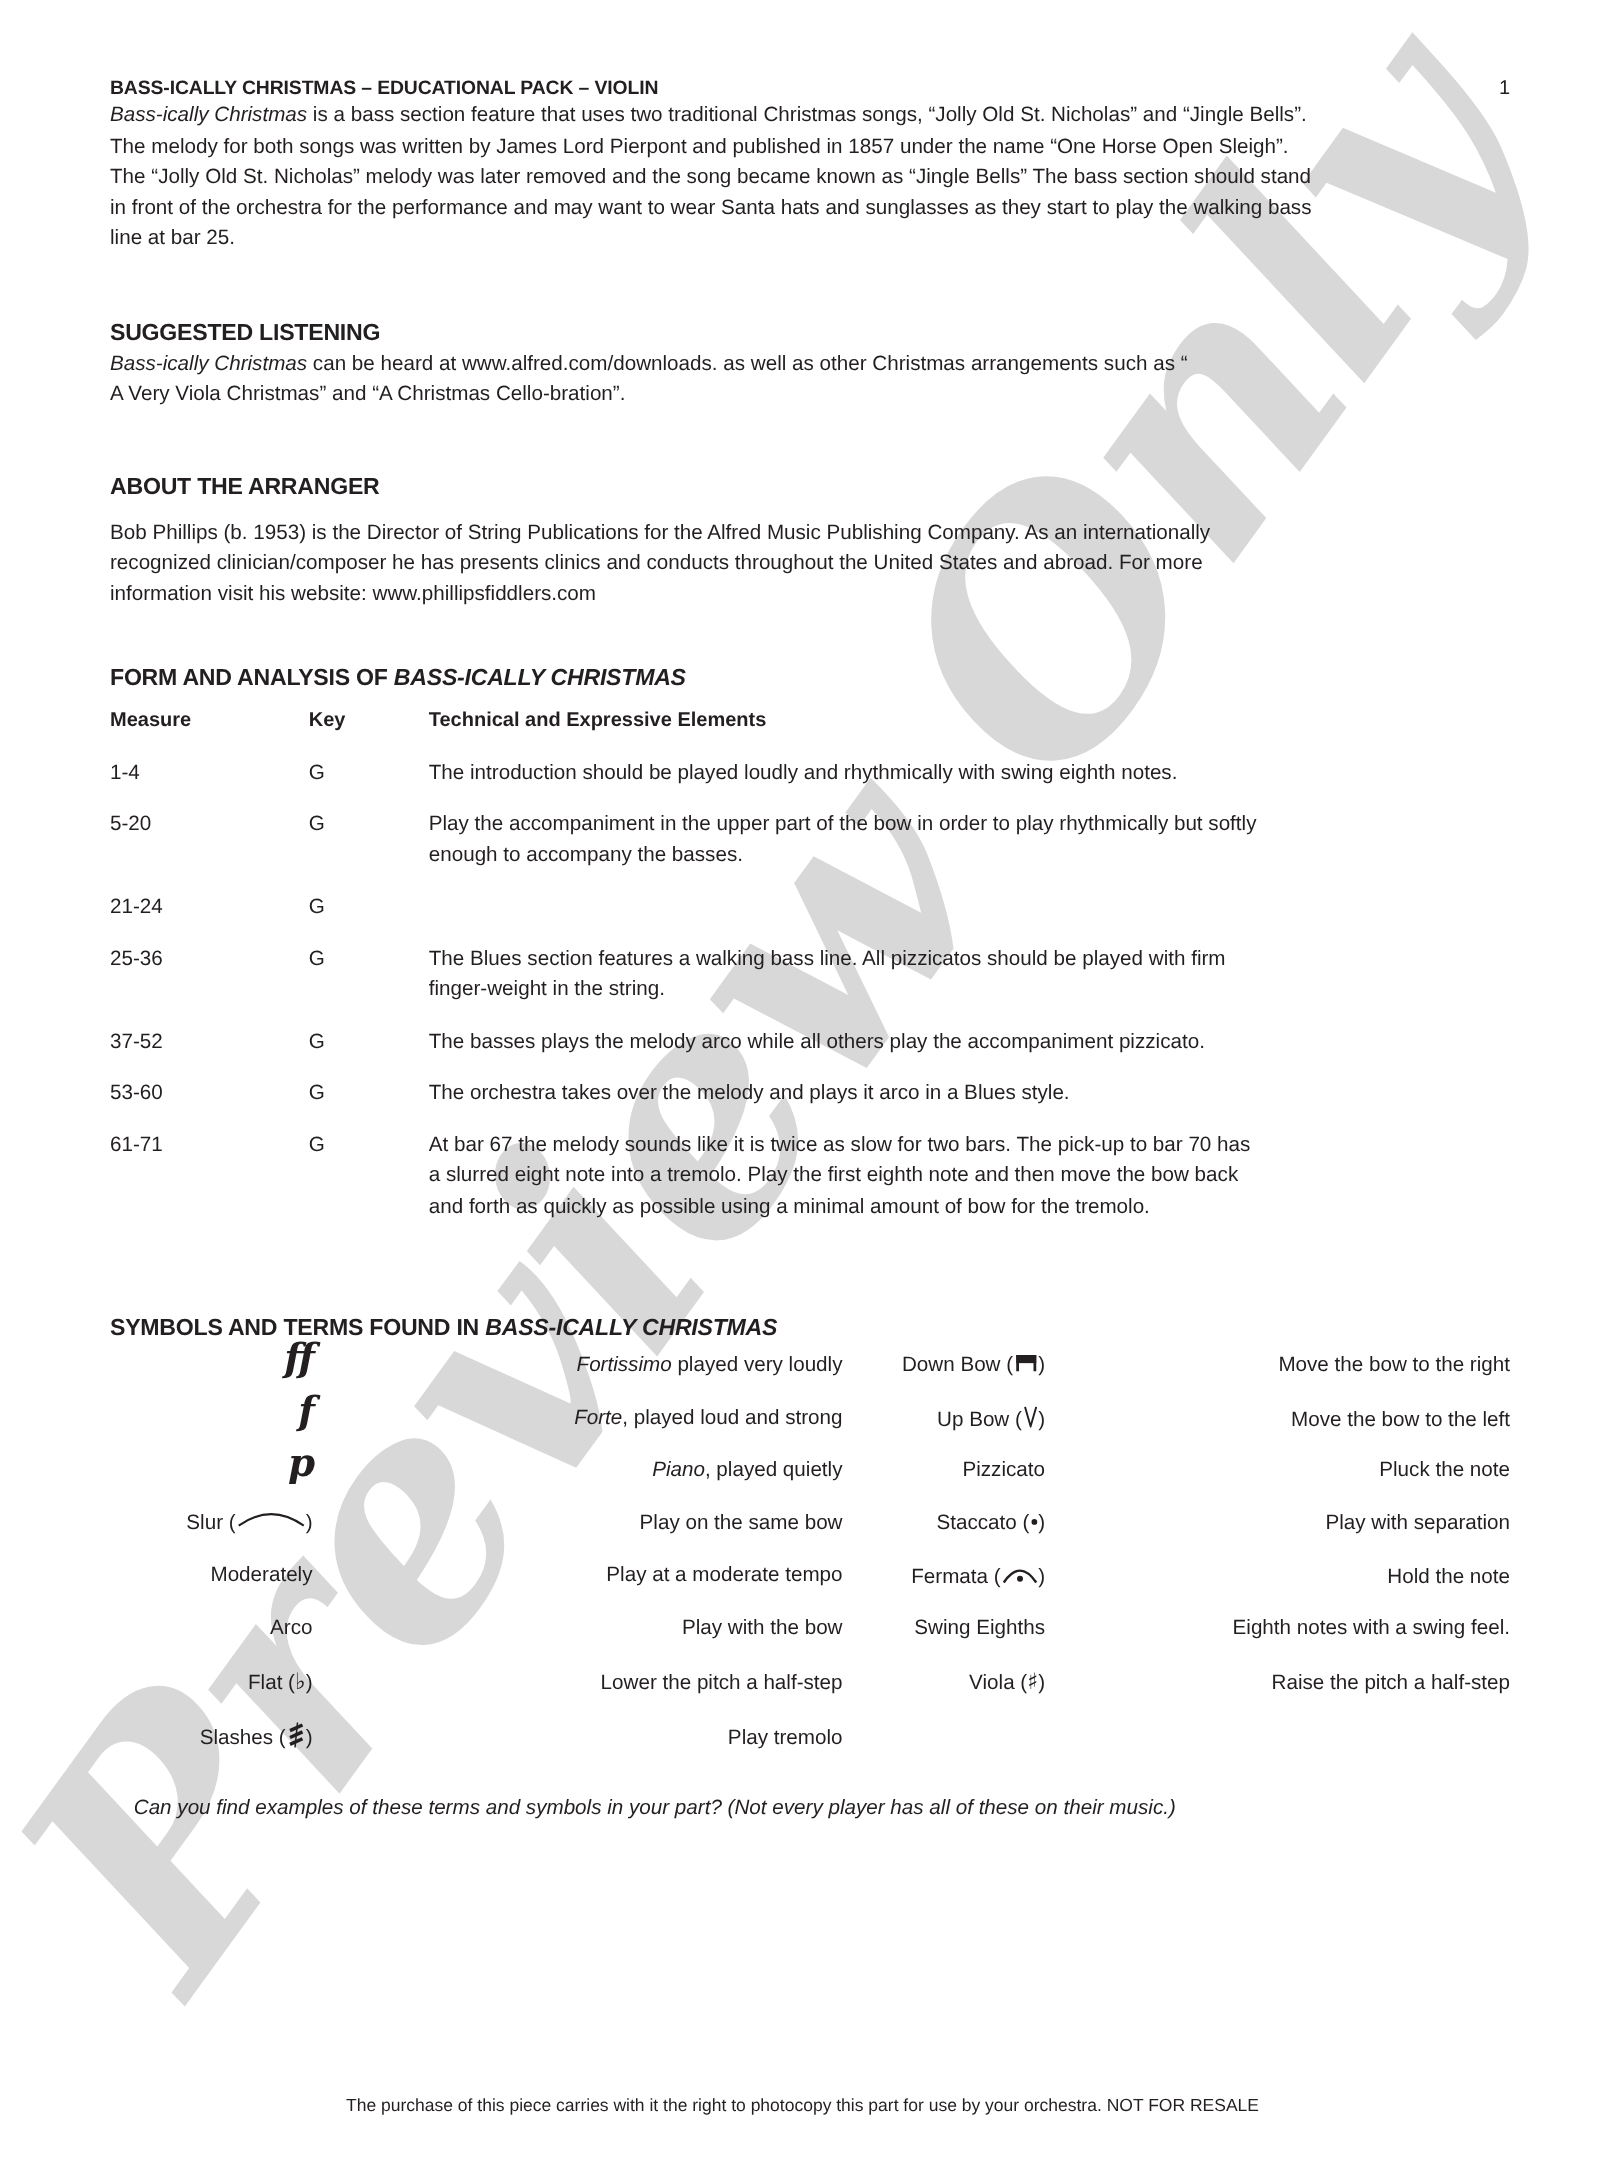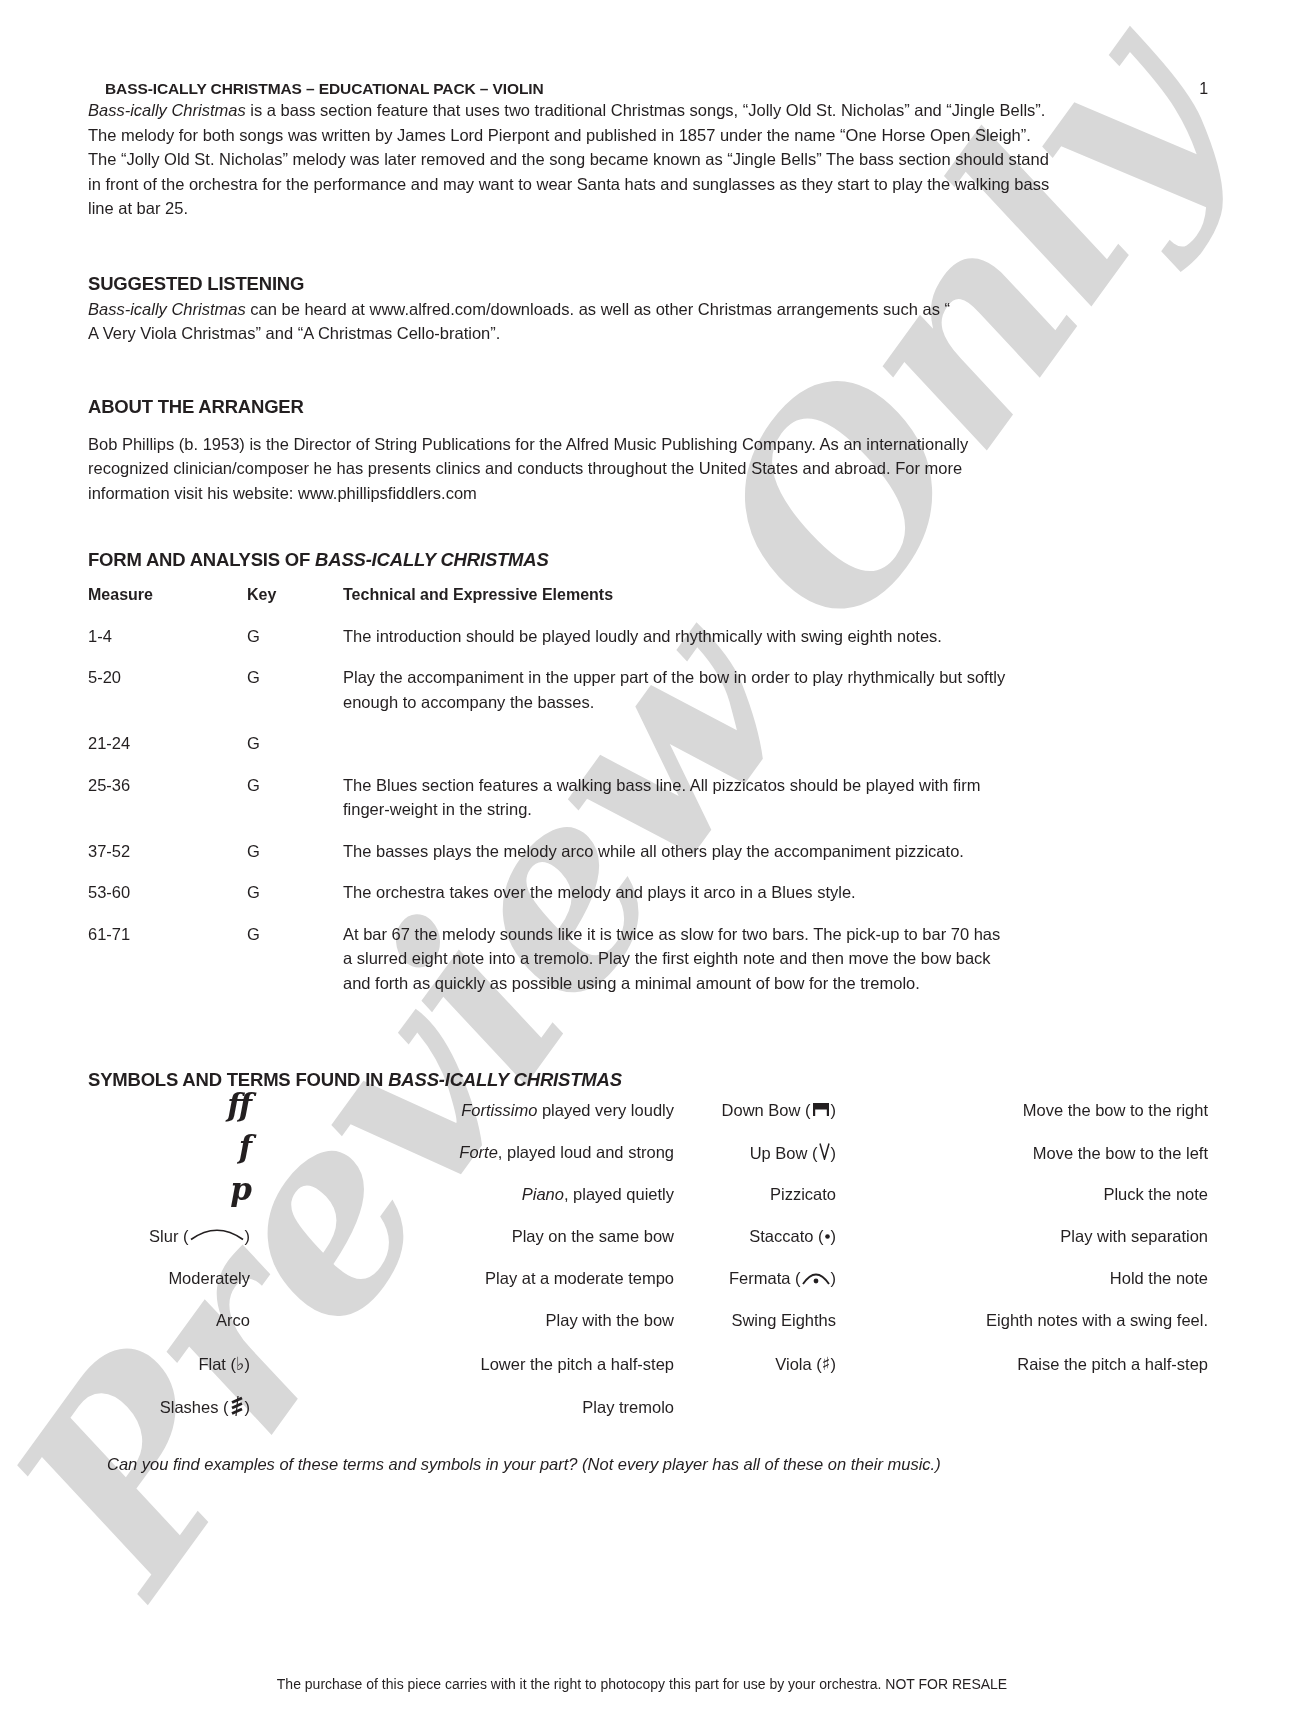--- a/index.html
+++ b/index.html
@@ -9,21 +9,21 @@
 
   
   .watermark{position:absolute;left:-288px;top:660px;width:1810px;height:320px;
     text-align:center;transform:rotate(-54deg);transform-origin:50% 50%;
     font:italic 700 258px "DejaVu Serif",serif;color:#d8d8d8;letter-spacing:-4px;
     white-space:nowrap;z-index:0;pointer-events:none;}
 
   .content{position:relative;z-index:1;padding:0 88px;}
 
   .page-header{display:flex;justify-content:space-between;align-items:flex-end;
-    padding-top:80px;font-size:15.5px;font-weight:bold;letter-spacing:-0.1px;margin-left:17px;}
+    padding-top:62px;font-size:15.5px;font-weight:bold;letter-spacing:-0.1px;}
   .page-number{font-weight:normal;font-size:16px;}
 
   h2{font-size:18.5px;font-weight:bold;letter-spacing:-0.2px;margin:0;}
   h2 em{font-style:italic;}
   .h-about{margin:38px 0 16px;}
   .h-listening{margin:52px 0 2px;}
   .h-arranger{margin:50px 0 14px;}
   .h-form{margin:44px 0 12px;}
   .h-symbols{margin:74px 0 10px;}
 

